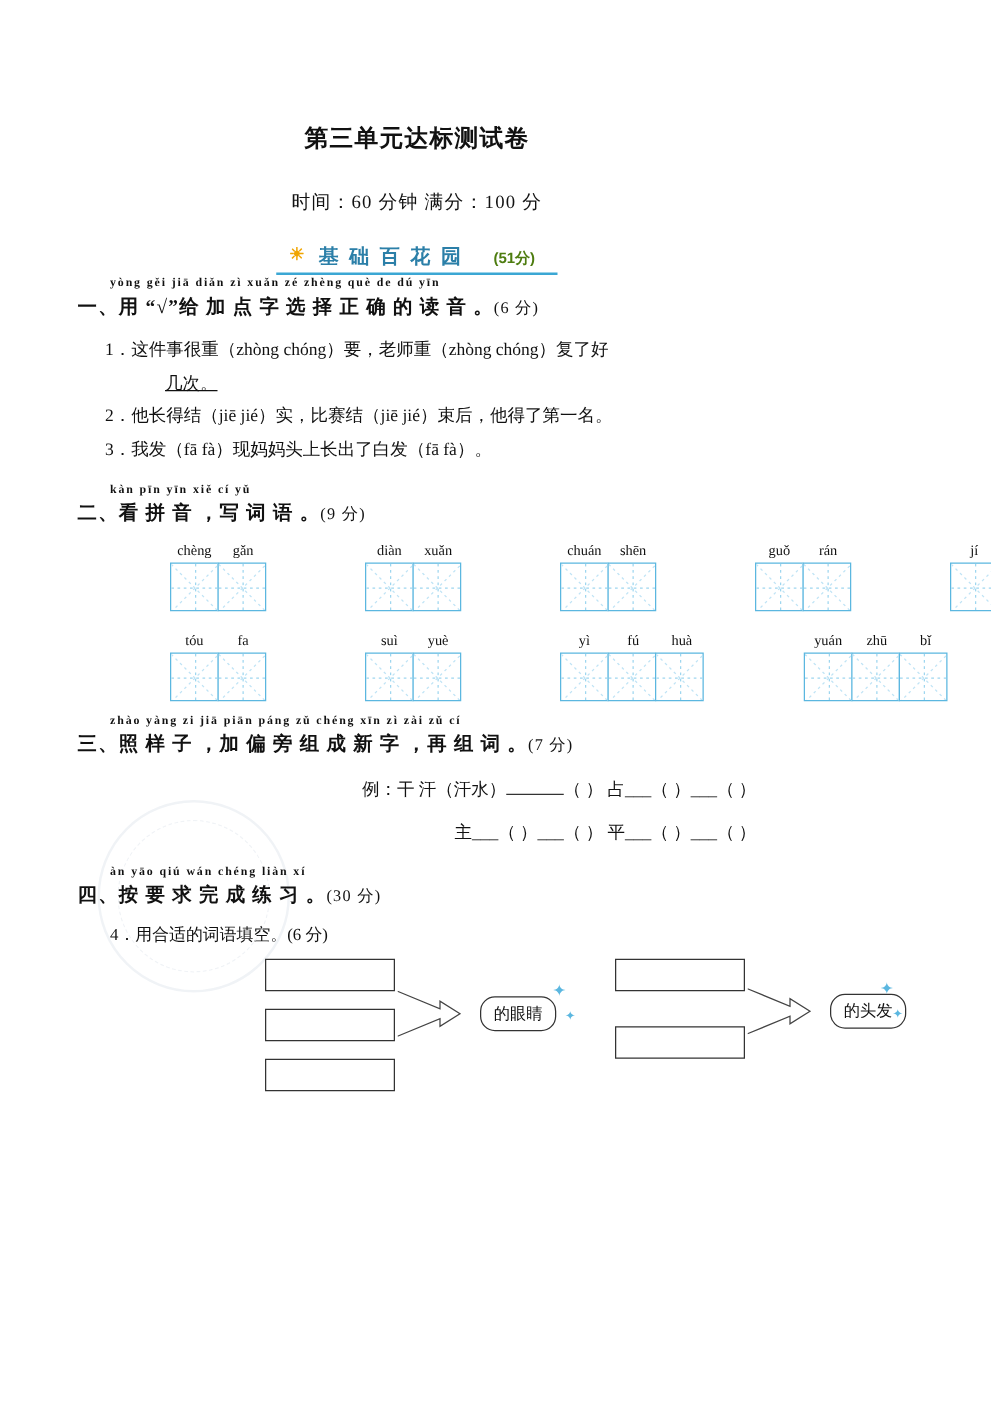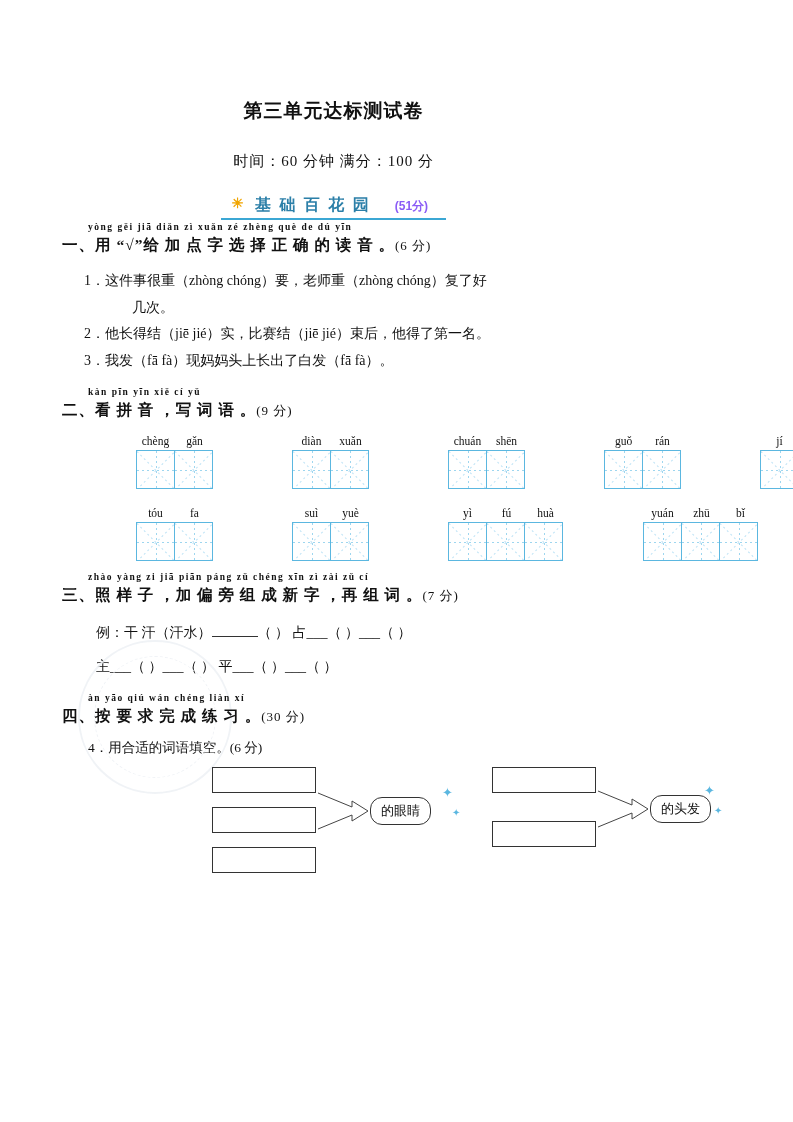--- a/index.html
+++ b/index.html
@@ -67,21 +67,21 @@
     position: absolute;
     left: 10px; top: 3px;
     width: 15px; height: 15px;
     color: #f0a500;
     font-size: 14px;
     line-height: 15px;
   }
   .banner-inner .score {
     font-size: 12px;
     letter-spacing: 0;
-    color: #8b5cf6;
+    color: #4d7c0f;
     margin-left: 24px;
   }
 
   .content { padding: 0 62px; }
 
   .q-head {
     margin-top: 16px;
     font-size: 15.5px;
     font-weight: bold;
     letter-spacing: 1px;
@@ -99,21 +99,21 @@
   }
   .q-head .pts { font-weight: normal; font-size: 13px; }
 
   .item {
     font-size: 14px;
     margin-top: 12px;
     line-height: 1.9;
     padding-left: 22px;
   }
   .item .sub { display:block; }
-  .indent2 { padding-left: 48px; }
+  .indent2 { padding-left: 48px; text-decoration: underline; }
 
   
   .tian-rows { margin-top: 14px; padding-left: 26px; }
   .tian-row { display: flex; margin-bottom: 18px; }
   .tian-group { margin-right: 30px; padding-left: 48px; }
   .tian-py {
     display: flex;
     font-size: 11.5px;
     font-family: "Liberation Serif", serif;
     margin-bottom: 3px;
@@ -154,21 +154,21 @@
   .cell u:before {
     content:""; position:absolute; left:-8px; top:50%;
     width:54px; height:1px;
     transform: rotate(-45deg);
     background-image: linear-gradient(to right, #bfe3f5 50%, transparent 50%);
     background-size: 5px 1px;
   }
   .cell i, .cell u { overflow:hidden; }
 
   
-  .rows-3 { padding-left: 34px; margin-top: 10px; font-size: 14px; line-height: 2.4; }
+  .rows-3 { padding-left: 34px; margin-top: 10px; font-size: 14px; line-height: 2.4; text-align: right; }
   .blank { display:inline-block; border-bottom:1px solid #333; width:46px; height:14px; }
 
   
   .sub-q { font-size: 13.5px; margin-top: 12px; padding-left: 26px; }
 
   .diagram { margin-top: 10px; position: relative; height: 128px; padding-left: 26px; }
   .dgroup { position: absolute; top: 0; }
   .dgroup.left { left: 150px; }
   .dgroup.right { left: 430px; }
   .boxes { position: relative; }
@@ -180,21 +180,21 @@
     background: #fff;
   }
   .arrow {
     position: absolute;
     left: 106px; top: 24px;
     width: 52px; height: 36px;
   }
   .arrow svg { display:block; }
   .tail-label {
     position: absolute;
-    left: 158px; top: 30px;
+    left: 172px; top: 30px;
     border: 1px solid #333;
     border-radius: 12px;
     padding: 4px 10px;
     font-size: 13px;
     background: #fff;
     white-space: nowrap;
   }
   .star {
     position: absolute;
     color: #5bb7e0;

